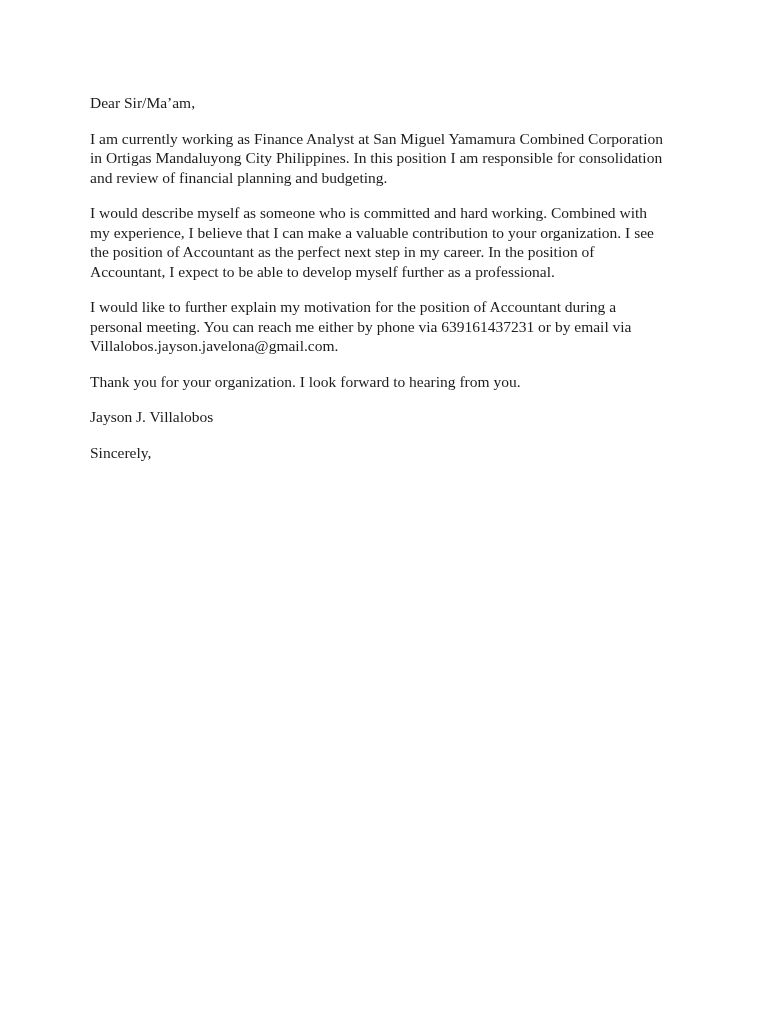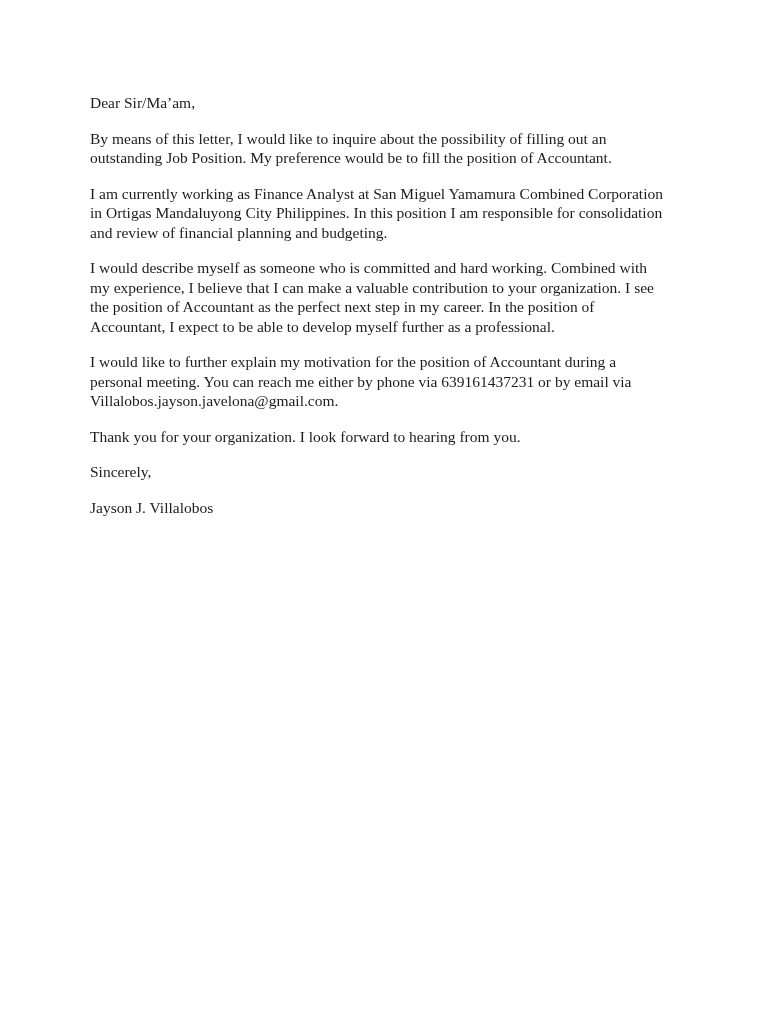--- a/index.html
+++ b/index.html
@@ -36,21 +36,20 @@
       margin: 0 0 16px 0;
       word-wrap: break-word;
     }
   </style>
 </head>
 <body>
 
 <div class="page">
   <div class="letter">
     <p>Dear Sir/Ma’am,</p>
-    <p>By means of this letter, I would like to inquire about the possibility of filling out an outstanding Job Position. My preference would be to fill the position of Accountant.</p>
     <p>I am currently working as Finance Analyst at San Miguel Yamamura Combined Corporation in Ortigas Mandaluyong City Philippines. In this position I am responsible for consolidation and review of financial planning and budgeting.</p>
     <p>I would describe myself as someone who is committed and hard working. Combined with my experience, I believe that I can make a valuable contribution to your organization. I see the position of Accountant as the perfect next step in my career. In the position of Accountant, I expect to be able to develop myself further as a professional.</p>
     <p>I would like to further explain my motivation for the position of Accountant during a personal meeting. You can reach me either by phone via 639161437231 or by email via Villalobos.jayson.javelona@gmail.com.</p>
     <p>Thank you for your organization. I look forward to hearing from you.</p>
+    <p>Jayson J. Villalobos</p>
     <p>Sincerely,</p>
-    <p>Jayson J. Villalobos</p>
   </div>
 </div>
 
 </body></html>

